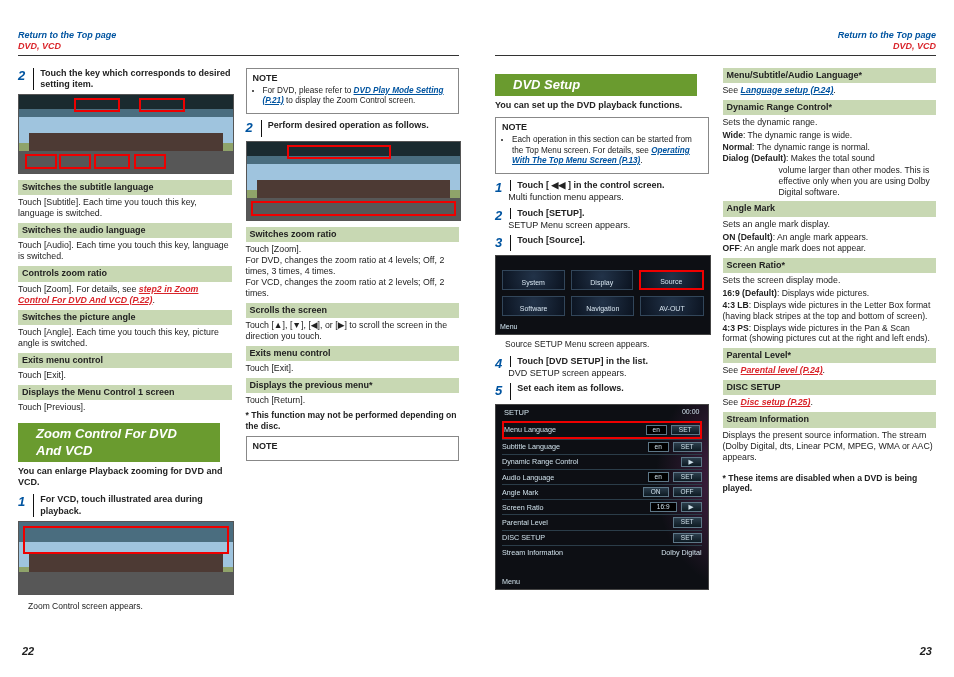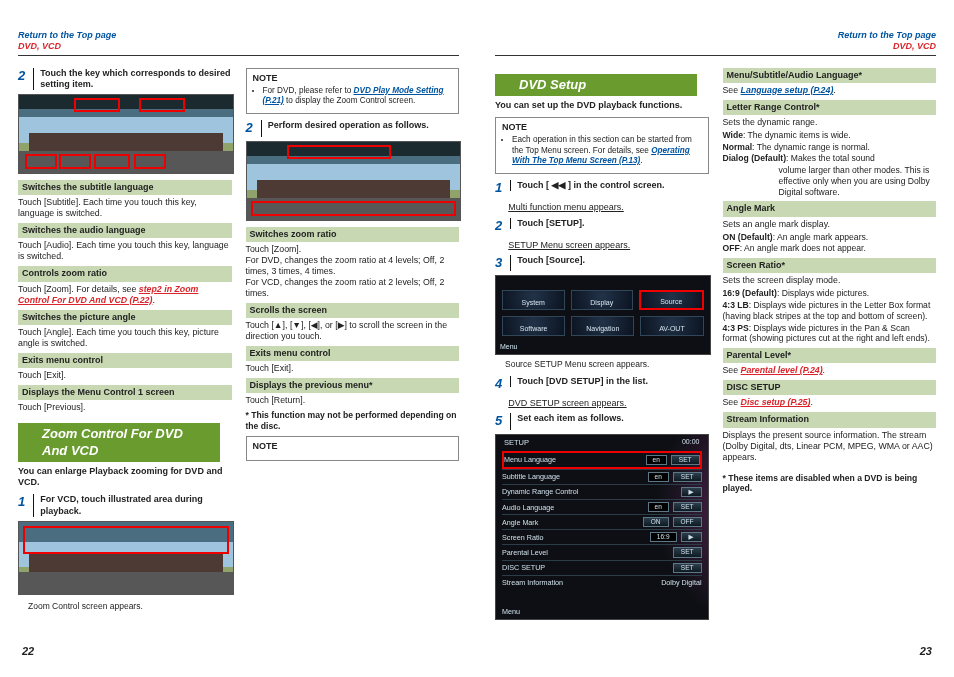--- a/index.html
+++ b/index.html
@@ -44,21 +44,21 @@
     position:absolute;bottom:18px;font-weight:900;font-size:11px;font-style:italic;
   }
   .page-left .pagenum{left:22px;}
   .page-right .pagenum{right:22px;}
   .cols{display:flex;gap:14px;}
   .col{flex:1;min-width:0;}
 
   .step{display:flex;gap:6px;margin:4px 0 4px 0;}
   .step .num{color:var(--blue);font-weight:900;font-size:13px;font-style:italic;flex:0 0 auto;}
   .step .bar{border-left:1.5px solid #111;margin-left:2px;padding-left:6px;font-weight:700;}
-  .step .desc{font-weight:400;margin-top:11px;text-decoration:underline;}
+  .step .desc{font-weight:400;margin-top:1px;}
 
   .shot{
     width:100%;height:78px;background:linear-gradient(#4a6d7f 0 28%,#9fc4de 28% 62%,#8fa36a 62% 100%);
     border:1px solid #555;position:relative;margin:4px 0 6px 0;
     overflow:hidden;
   }
   .shot .topbar{position:absolute;top:0;left:0;right:0;height:14px;background:#1a2a2f;}
   .shot .road{position:absolute;bottom:0;left:0;right:0;height:22px;background:#575757;}
   .shot .bld{position:absolute;bottom:22px;left:10px;right:10px;height:18px;background:#4d3a34;}
   .shot .redbox{position:absolute;border:2px solid #e00;}
@@ -72,21 +72,21 @@
     padding:2px 4px;
     margin:4px 0 0 0;
   }
   .body-txt{font-size:8.8px;margin:2px 0 2px 0;}
   .link{color:var(--blue);font-style:italic;font-weight:700;text-decoration:underline;}
   .redlink{color:var(--red);font-style:italic;font-weight:700;text-decoration:underline;}
 
   .section-title{
     background:var(--green-title);
     color:#fff;font-weight:800;font-style:italic;
-    font-size:13px;padding:3px 24px;margin:10px 12px 4px 0;
+    font-size:13px;padding:3px 18px;margin:10px 12px 4px 0;
   }
   .intro{font-weight:700;font-size:9px;margin:2px 0 6px 0;}
 
   .note-box{
     border:1px solid #888;
     padding:4px 6px 6px 6px;
     margin:4px 0 6px 0;
     font-size:8.2px;
   }
   .note-box .note-t{font-weight:800;margin-bottom:2px;font-size:9px;}
@@ -353,23 +353,23 @@
               </div>
             </div>
           <span class="menu">Menu</span>
         </div>
       </div>
 
       <div class="col">
         <div class="green-sub">Menu/Subtitle/Audio Language*</div>
         <div class="body-txt"><span>See </span><a class="link">Language setup (P.24)</a>.</div>
 
-        <div class="green-sub">Letter Range Control*</div>
+        <div class="green-sub">Dynamic Range Control*</div>
         <div class="body-txt">Sets the dynamic range.</div>
-        <div class="def-row"><b>Wide</b><span>: The dynamic items is wide.</span></div>
+        <div class="def-row"><b>Wide</b><span>: The dynamic range is wide.</span></div>
         <div class="def-row"><b>Normal</b><span>: The dynamic range is normal.</span></div>
         <div class="def-row"><b>Dialog (Default)</b>: Makes the total sound</div>
         <div class="def-indent">volume larger than other modes. This is effective only when you are using Dolby Digital software.</div>
 
         <div class="green-sub">Angle Mark</div>
         <div class="body-txt">Sets an angle mark display.</div>
         <div class="def-row"><b>ON (Default)</b><span>: An angle mark appears.</span></div>
         <div class="def-row"><b>OFF</b><span>: An angle mark does not appear.</span></div>
 
         <div class="green-sub">Screen Ratio*</div>

